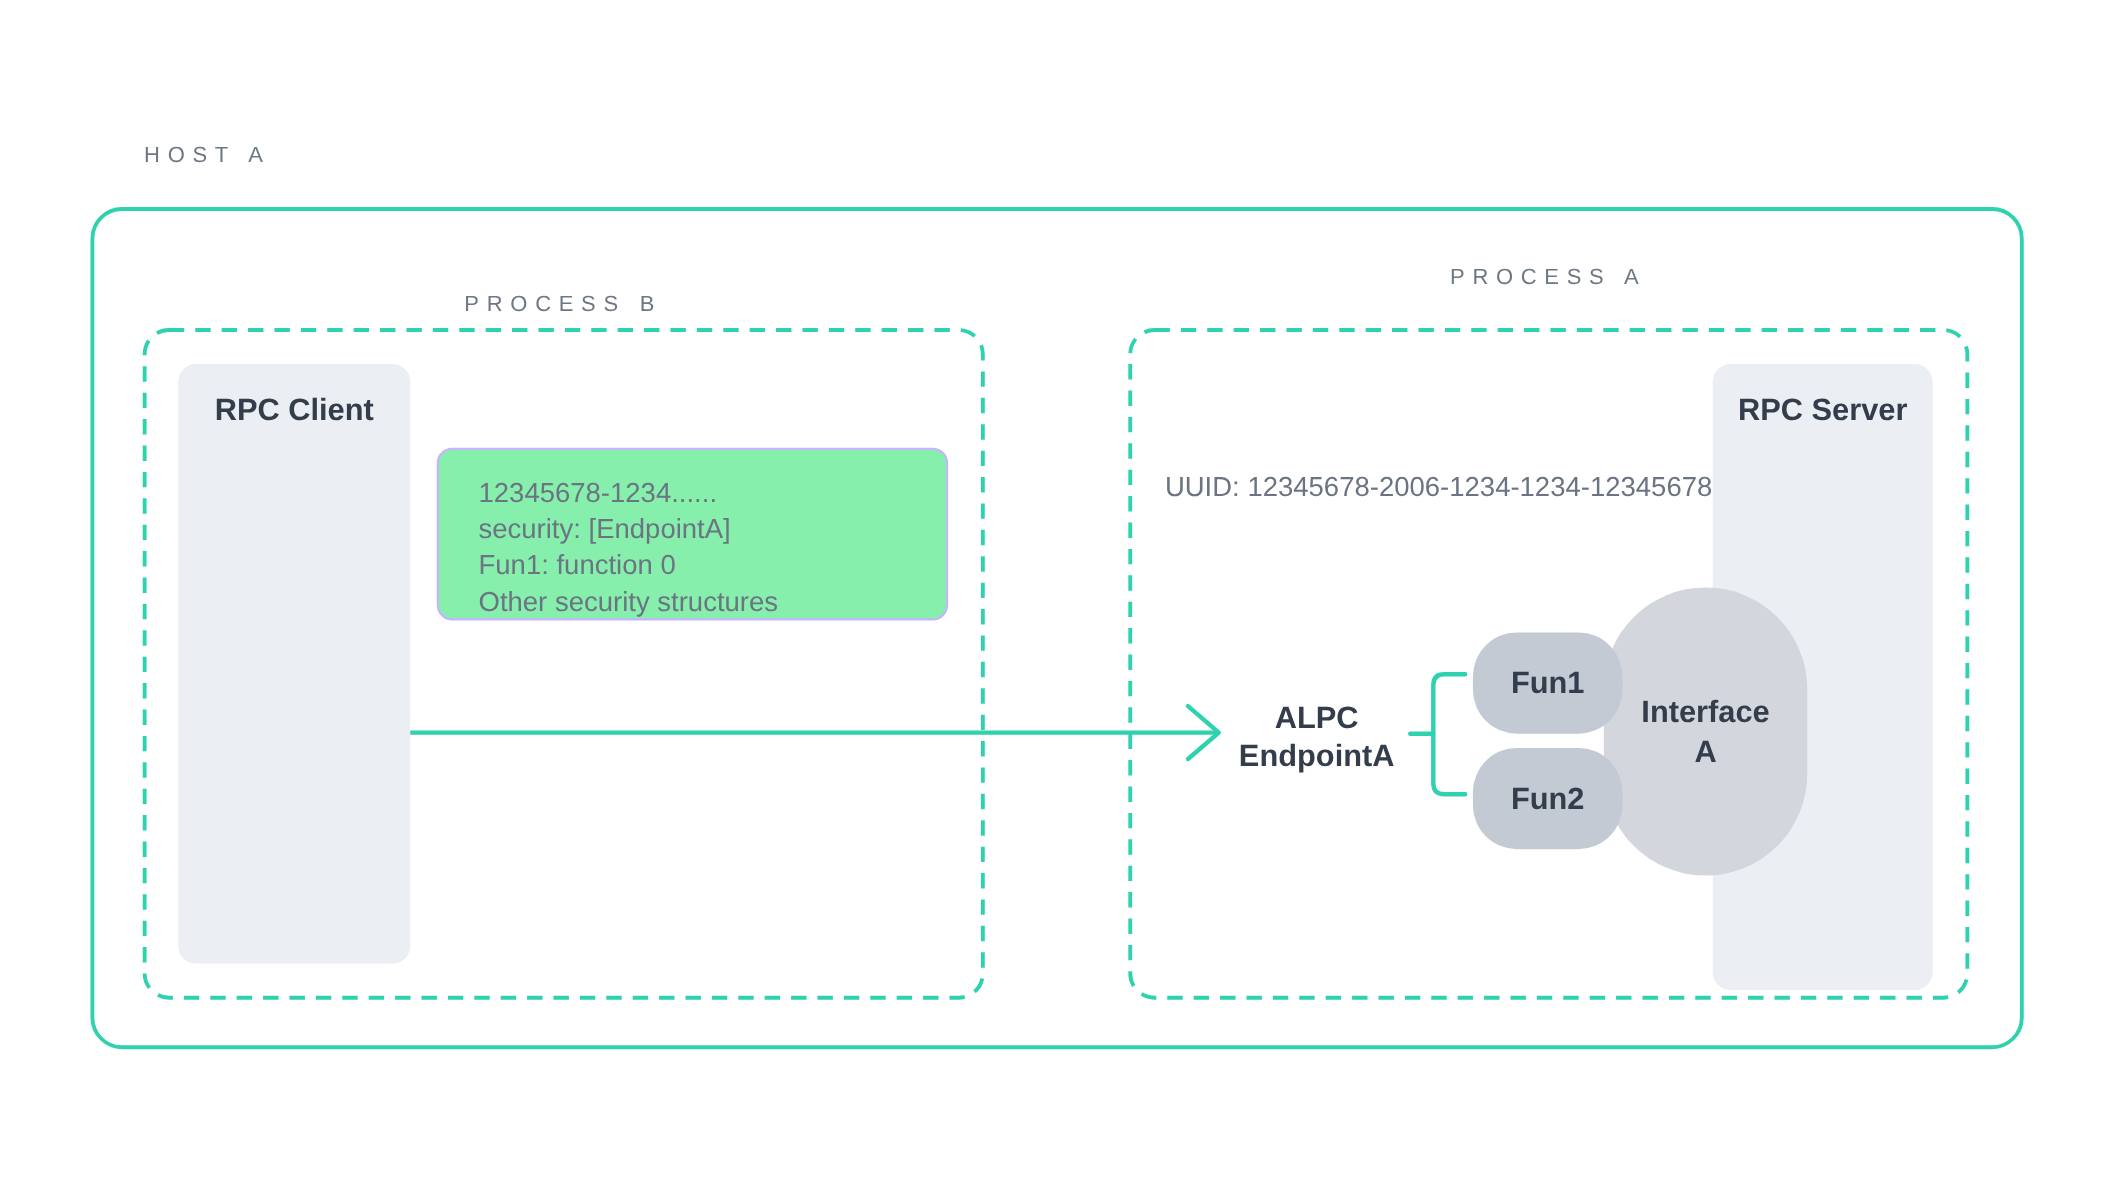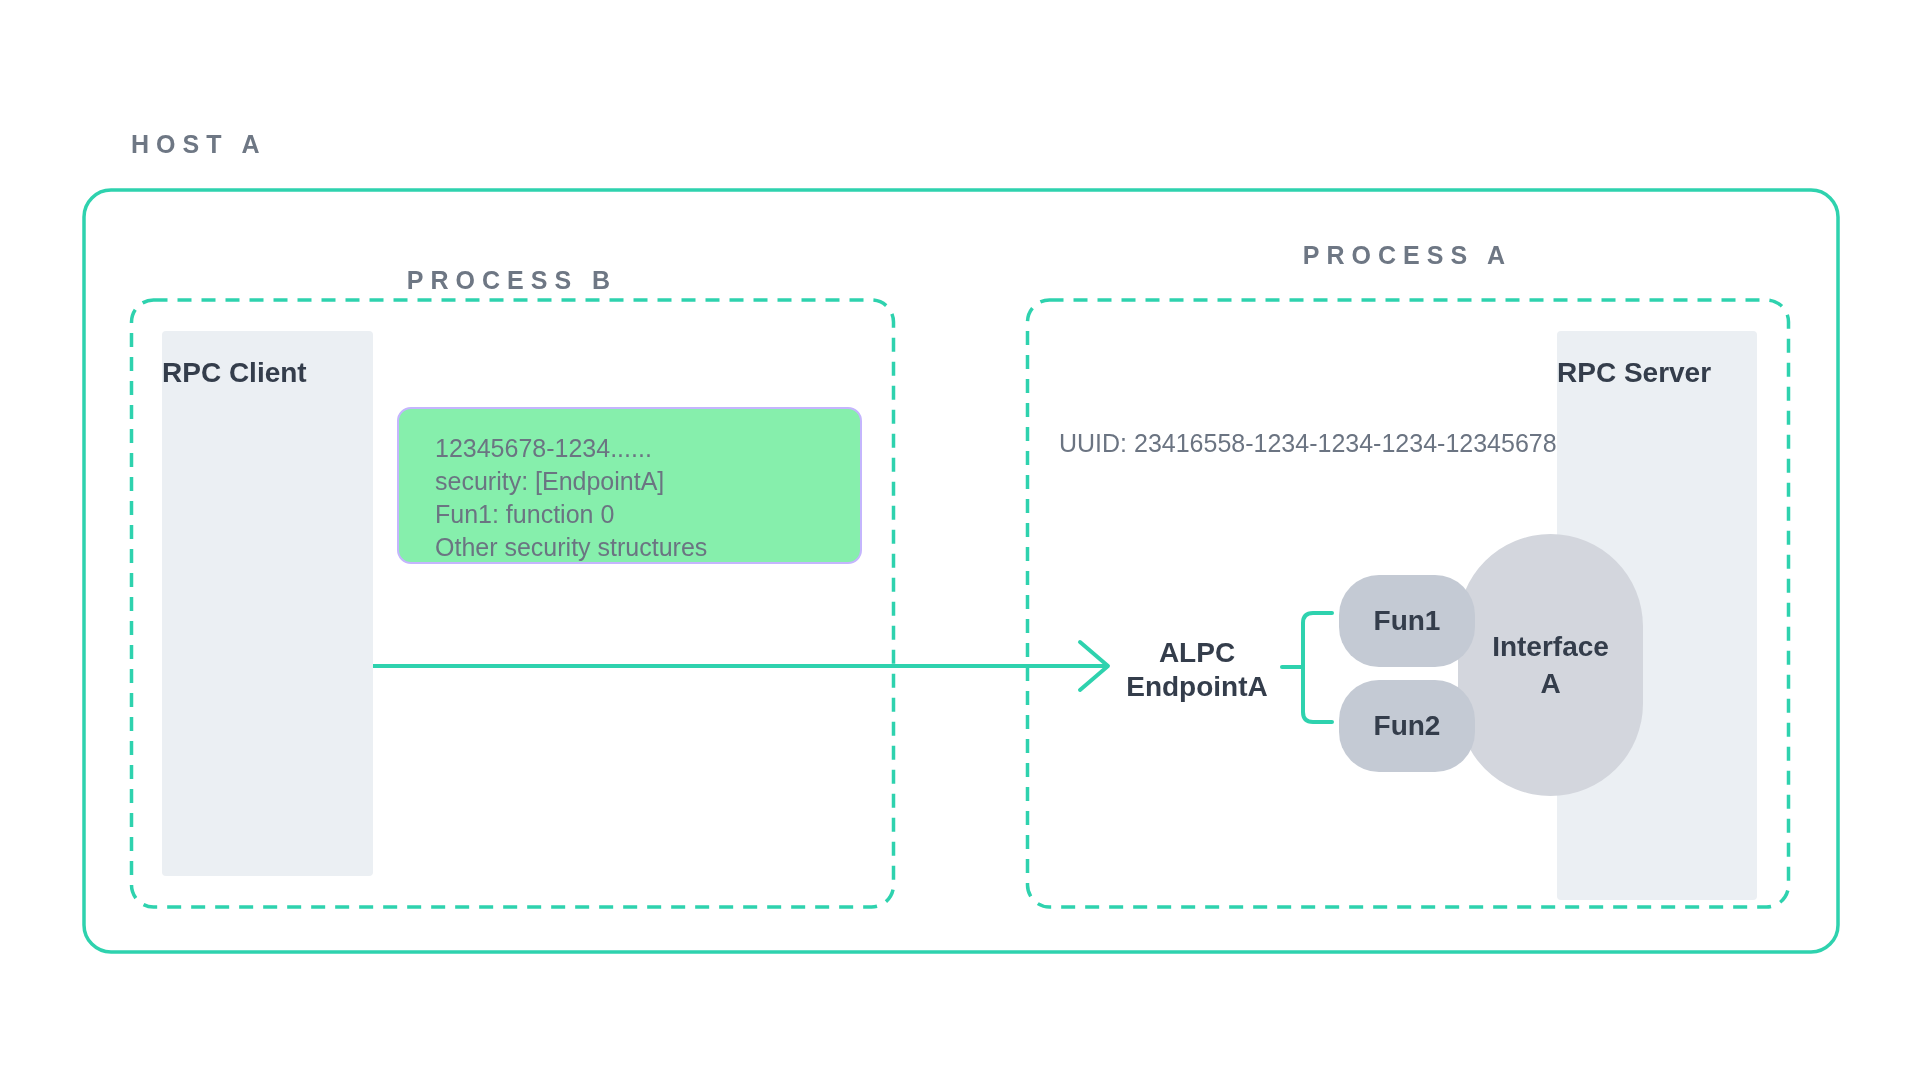--- a/index.html
+++ b/index.html
@@ -6,30 +6,31 @@
     margin:0;padding:0;background:#ffffff;
     width:1920px;height:1080px;overflow:hidden;
     font-family:"Liberation Sans", sans-serif;
     -webkit-font-smoothing:antialiased;
   }
   .stage{position:relative;width:1920px;height:1080px;}
   svg.overlay{position:absolute;left:0;top:0;width:1920px;height:1080px;}
 
   .heading{
     position:absolute;
-    font-size:25px;font-weight:700;color:#6e7784;
+    font-size:20px;font-weight:400;color:#6e7784;
     letter-spacing:7px;white-space:nowrap;
   }
   .host-label{left:131px;top:130px;}
   .proc-label{top:241px;text-align:center;}
   .proc-label.b{left:131px;width:762px;margin-top:25px;}
   .proc-label.a{left:1027px;width:761px;}
 
   .soft-rect{
-    position:absolute;background:#ebeff3;border-radius:4px;
+    position:absolute;background:#ebeff3;border-radius:16px;
+    text-align:center;
   }
   .rpc-client{left:162px;top:331px;width:211px;height:545px;}
   .rpc-server{left:1557px;top:331px;width:200px;height:569px;z-index:1;}
   .soft-rect .rect-title{
     display:block;padding-top:26px;
     font-size:28px;font-weight:700;color:#343d4b;white-space:nowrap;
   }
 
   .binding-box{
     position:absolute;left:397px;top:407px;width:465px;height:157px;
@@ -102,21 +103,21 @@
     <div class="line">12345678-1234......</div>
     <div class="line">security: [EndpointA]</div>
     <div class="line">Fun1: function 0</div>
     <div class="line">Other security structures</div>
   </div>
 
   <div class="soft-rect rpc-server">
     <span class="rect-title">RPC Server</span>
   </div>
 
-  <div class="uuid-text">UUID: 23416558-1234-1234-1234-12345678</div>
+  <div class="uuid-text">UUID: 12345678-2006-1234-1234-12345678</div>
 
   <div class="alpc-label">
     <div>ALPC</div>
     <div>EndpointA</div>
   </div>
 
   <div class="fun-pill fun1">
     <span>Fun1</span>
   </div>
   <div class="fun-pill fun2">

